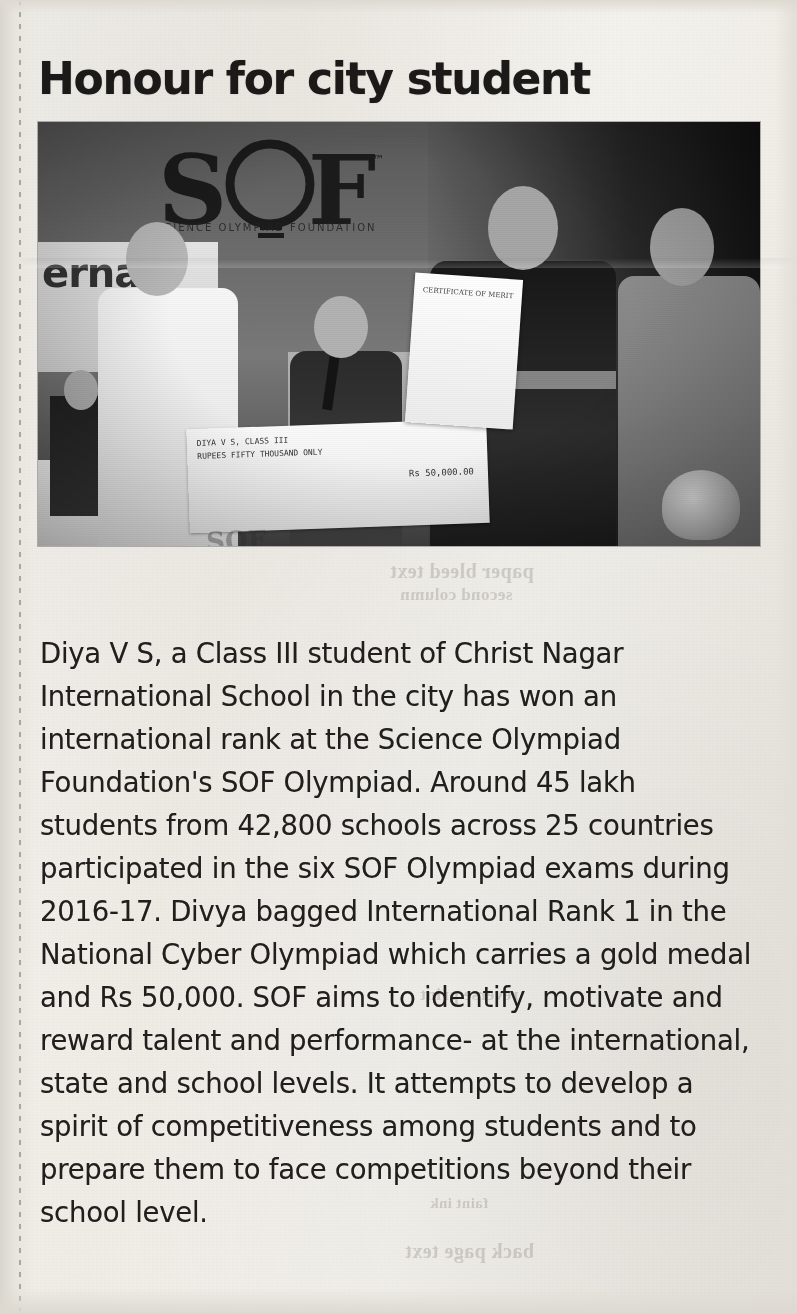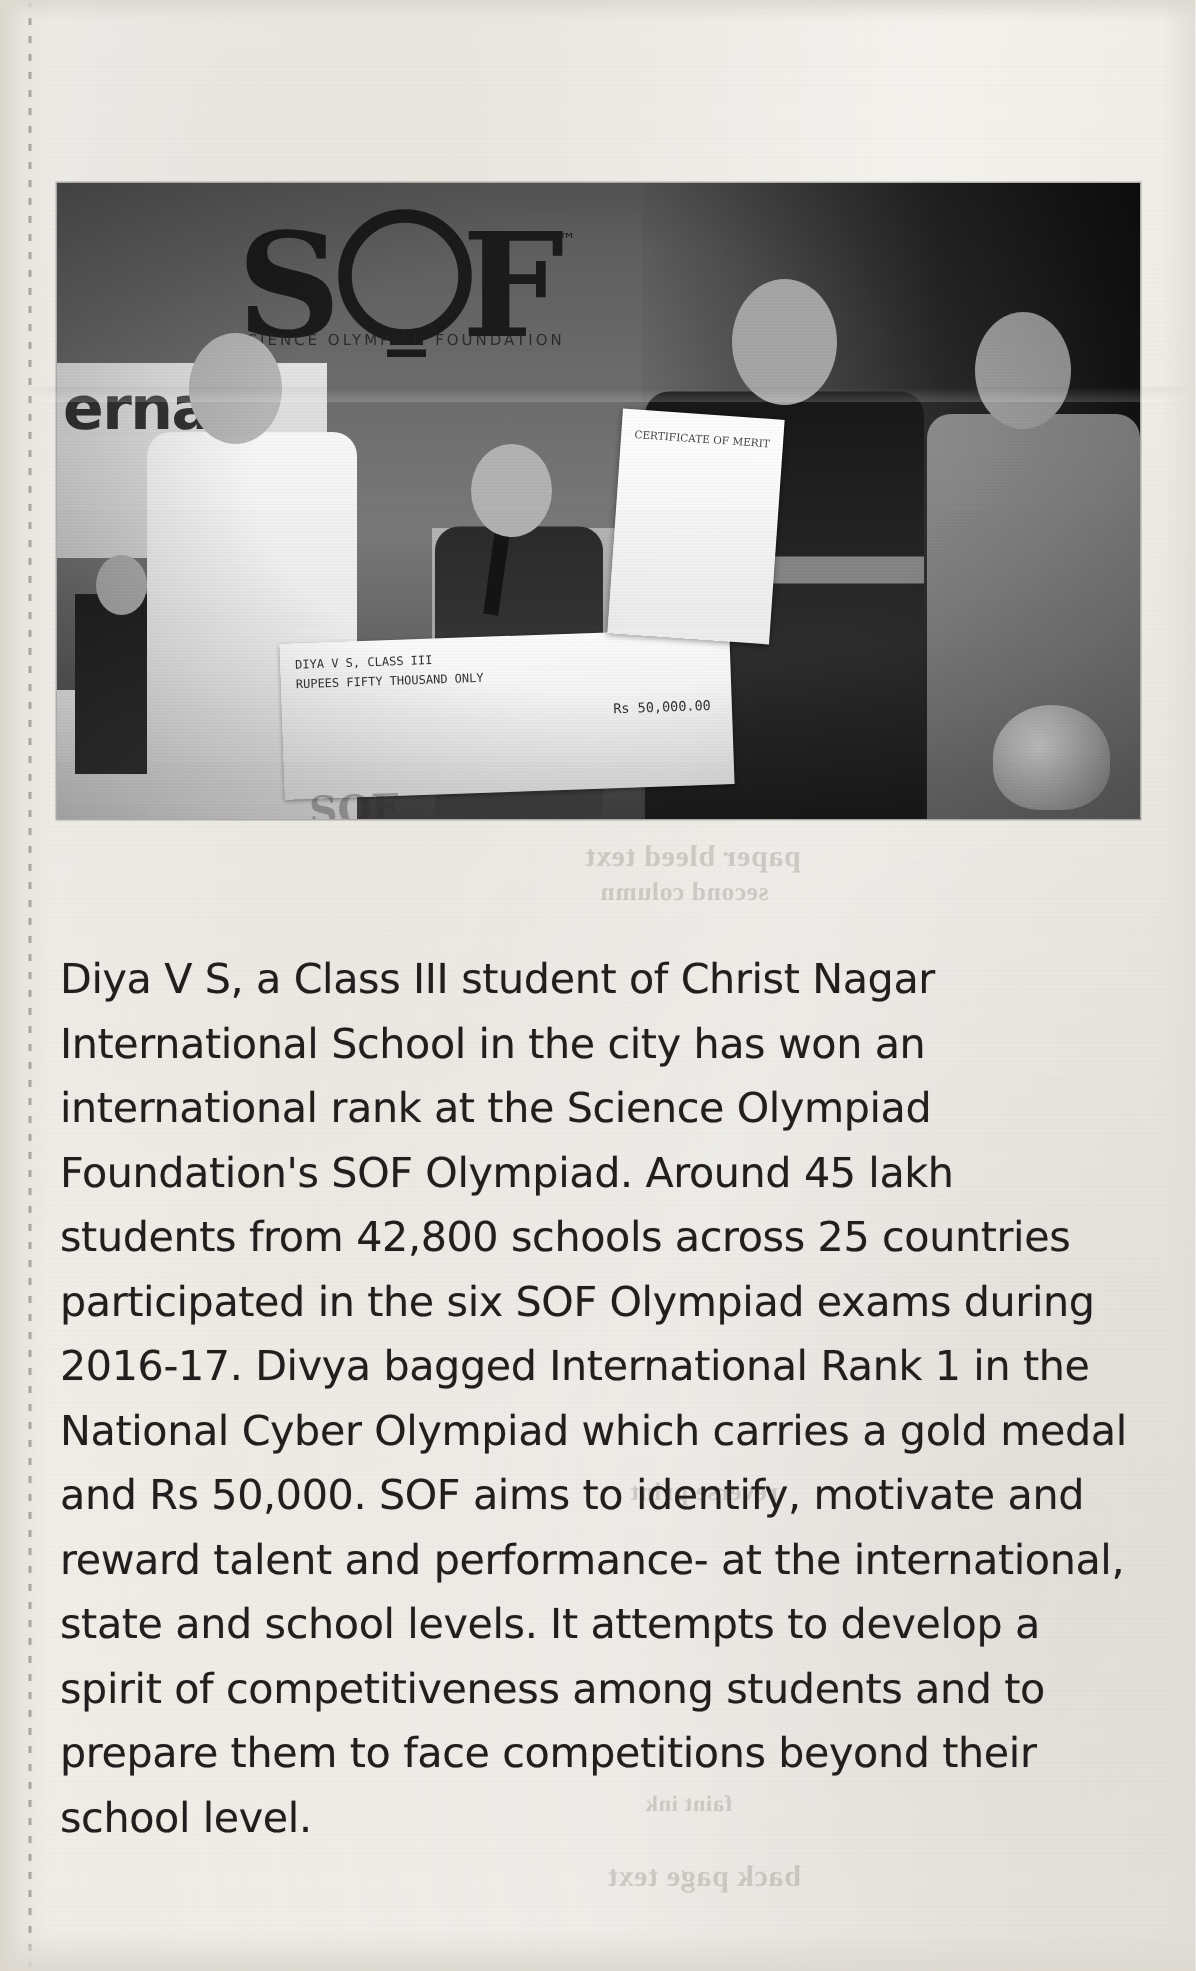--- a/index.html
+++ b/index.html
@@ -304,20 +304,21 @@
 <div class="clipping">
 
   <div class="grain"></div>
 
   <div class="bleed bleed-1">paper bleed text</div>
   <div class="bleed bleed-2">second column</div>
   <div class="bleed bleed-3">reverse print</div>
   <div class="bleed bleed-5">faint ink</div>
   <div class="bleed bleed-4">back page text</div>
 
+  <h1 class="headline">Honour for city student</h1>
 
   <div class="photo">
     <div class="backdrop"></div>
     <div class="stage-dark"></div>
 
     <div class="banner-left"></div>
     <div class="banner-left-text">erna</div>
 
     <div class="banner-mid"></div>
     <div class="banner-mid-text">ard</div>

